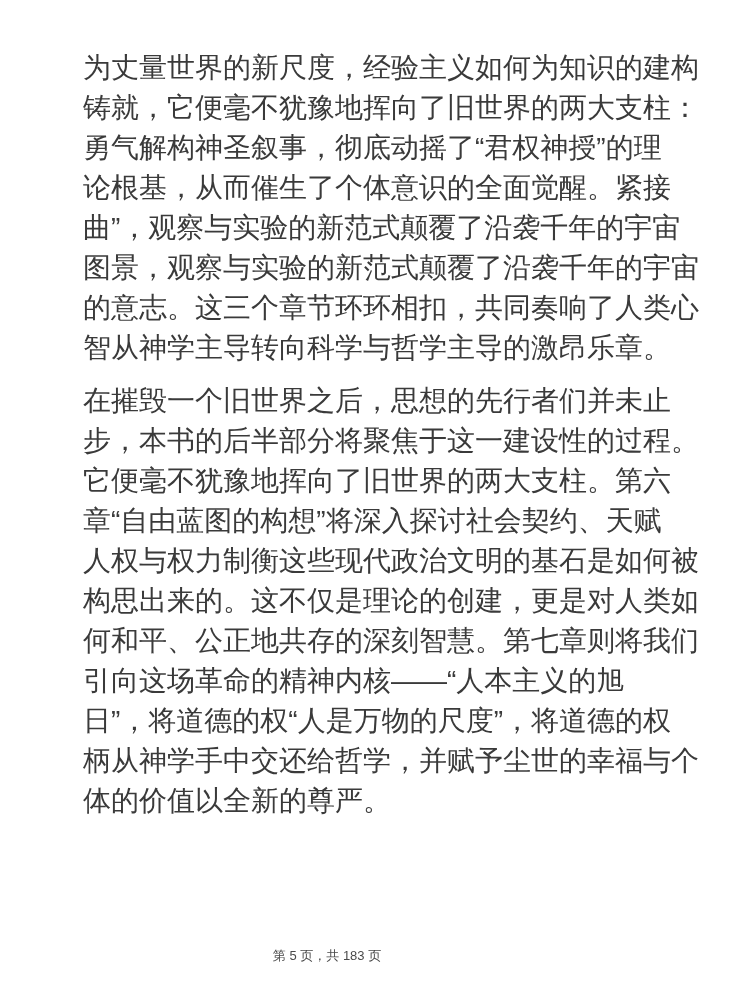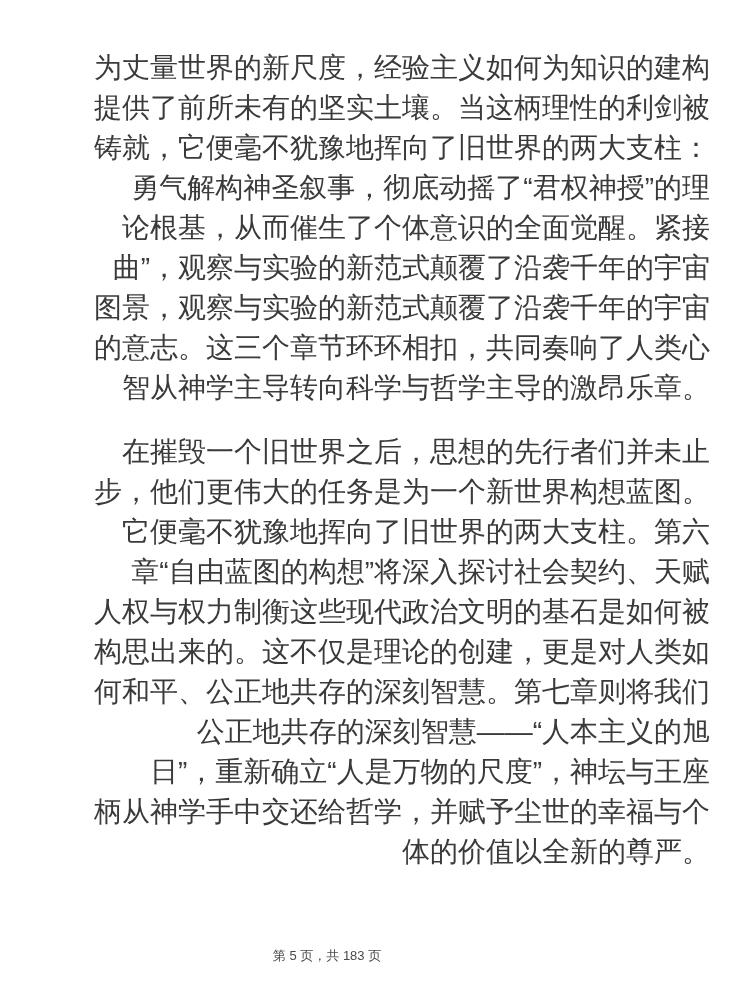--- a/index.html
+++ b/index.html
@@ -17,29 +17,28 @@
   .page {
     position: absolute;
     top: 48px;
     left: 83px;
     right: 40px;
   }
   .para {
     margin: 0;
   }
   .para + .para {
-    margin-top: 24px;
+    margin-top: 13px;
   }
   .line {
     font-size: 28px;
     line-height: 40px;
     color: #3a3a3a;
     white-space: pre;
     letter-spacing: 0;
-    text-align: right;
   }
   .footer {
     position: absolute;
     left: 0;
     top: 946px;
     width: 654px;
     text-align: center;
   }
   .footer .page-indicator {
     font-size: 13px;
@@ -48,40 +47,39 @@
     white-space: pre;
   }
 </style>
 </head>
 <body>
 
 <div class="page">
 
   <div class="para">
     <div class="line">为丈量世界的新尺度，经验主义如何为知识的建构</div>
-    <div class="line">提供了前所未有的坚实土壤。当这柄理性的利剑被</div>
     <div class="line">铸就，它便毫不犹豫地挥向了旧世界的两大支柱：</div>
     <div class="line">勇气解构神圣叙事，彻底动摇了“君权神授”的理</div>
     <div class="line">论根基，从而催生了个体意识的全面觉醒。紧接</div>
     <div class="line">曲”，观察与实验的新范式颠覆了沿袭千年的宇宙</div>
     <div class="line">图景，观察与实验的新范式颠覆了沿袭千年的宇宙</div>
     <div class="line">的意志。这三个章节环环相扣，共同奏响了人类心</div>
     <div class="line">智从神学主导转向科学与哲学主导的激昂乐章。</div>
   </div>
 
   <div class="para">
     <div class="line">在摧毁一个旧世界之后，思想的先行者们并未止</div>
-    <div class="line">步，他们更伟大的任务是为一个新世界构想蓝图。</div>
+    <div class="line">步，本书的后半部分将聚焦于这一建设性的过程。</div>
     <div class="line">它便毫不犹豫地挥向了旧世界的两大支柱。第六</div>
     <div class="line">章“自由蓝图的构想”将深入探讨社会契约、天赋</div>
     <div class="line">人权与权力制衡这些现代政治文明的基石是如何被</div>
     <div class="line">构思出来的。这不仅是理论的创建，更是对人类如</div>
     <div class="line">何和平、公正地共存的深刻智慧。第七章则将我们</div>
-    <div class="line">公正地共存的深刻智慧——“人本主义的旭</div>
-    <div class="line">日”，重新确立“人是万物的尺度”，神坛与王座</div>
+    <div class="line">引向这场革命的精神内核——“人本主义的旭</div>
+    <div class="line">日”，将道德的权“人是万物的尺度”，将道德的权</div>
     <div class="line">柄从神学手中交还给哲学，并赋予尘世的幸福与个</div>
     <div class="line">体的价值以全新的尊严。</div>
   </div>
 
 </div>
 
 <div class="footer">
   <span class="page-indicator">第 5 页，共 183 页</span>
 </div>
 

